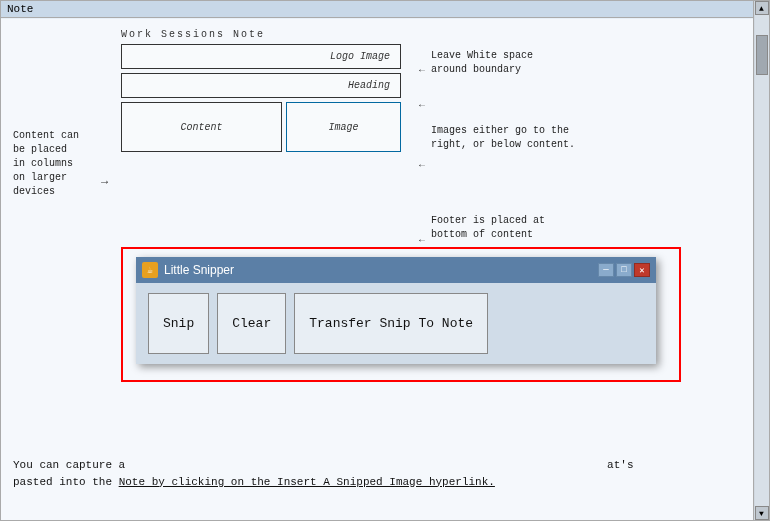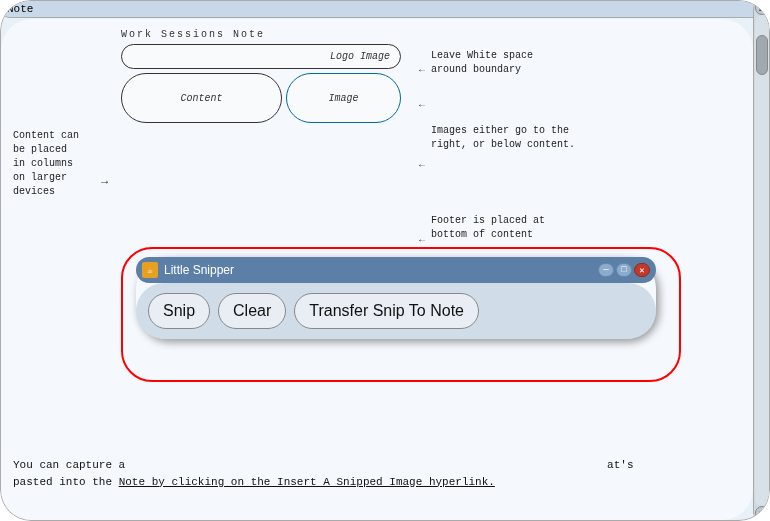--- a/index.html
+++ b/index.html
@@ -1,15 +1,15 @@
 <!DOCTYPE html>
 <html><head>
   <meta charset="utf-8">
   <style>
-    * { box-sizing: border-box; margin: 0; padding: 0; border-radius: 31px; }
+    * { box-sizing: border-box; margin: 0; padding: 0; }
     body {
       width: 770px;
       height: 521px;
       overflow: hidden;
       font-family: 'Courier New', Courier, monospace;
       background: #fff;
       position: relative;
     }
 
     
@@ -293,23 +293,23 @@
     .dialog-body {
       background: #d0dce8;
       padding: 10px 12px;
       display: flex;
       gap: 8px;
       align-items: center;
     }
     .dialog-action-btn {
       background: #e8eef4;
       border: 1px solid #888;
-      padding: 8px 14px;
-      font-size: 16px;
-      font-family: Liberation Sans, sans-serif;
+      padding: 22px 14px;
+      font-size: 13px;
+      font-family: Liberation Mono, monospace;
       cursor: pointer;
       color: #111;
       white-space: nowrap;
     }
 
     
     .bottom-text {
       position: absolute;
       bottom: 30px;
       left: 12px;
@@ -338,20 +338,21 @@
       <div class="scrollbar-thumb"></div>
     </div>
     <div class="scrollbar-down">▼</div>
   </div>
 
   <div class="content-area">
 
     <div class="wireframe">
       <div class="wireframe-title">Work Sessions  Note</div>
       <div class="wireframe-box">Logo Image</div>
+      <div class="wireframe-box">Heading</div>
       <div class="wireframe-row">
         <div class="wireframe-content">Content</div>
         <div class="wireframe-image">Image</div>
       </div>
     </div>
 
     <div class="annotation annotation-left">
       Content can<br>be placed<br>in columns<br>on larger<br>devices
     </div>
 

